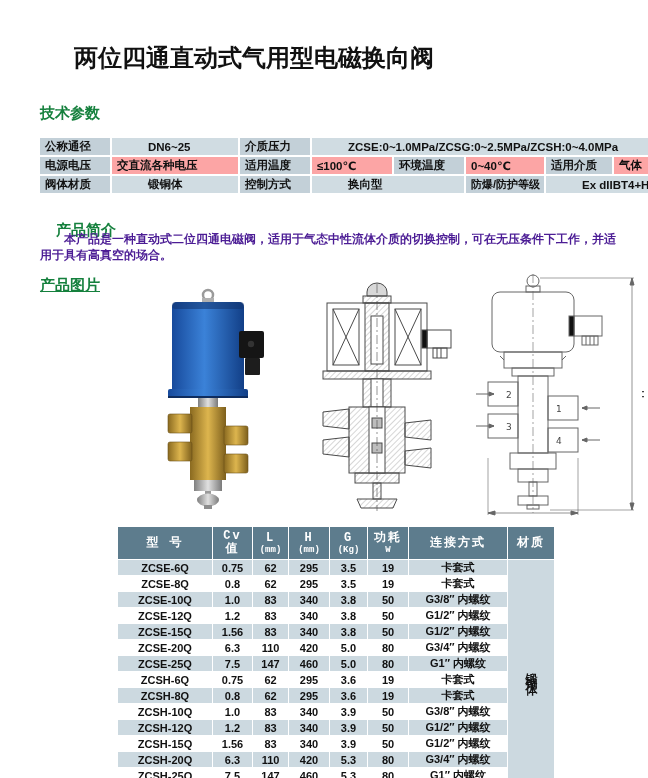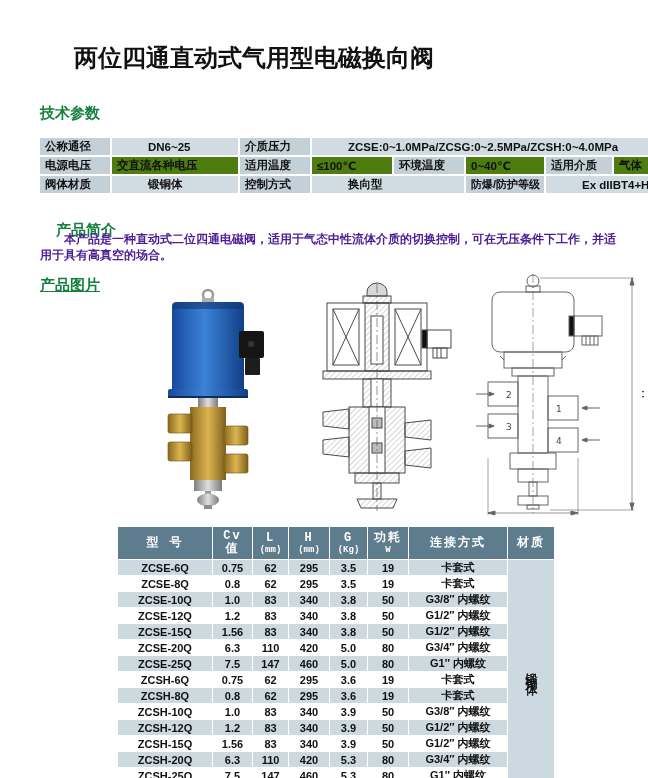--- a/index.html
+++ b/index.html
@@ -18,21 +18,21 @@
   .sec-tech  { top:104px; }
   .sec-intro { top:221px;margin-left:16px; }
   .sec-img   { top:276px;text-decoration:underline; }
 
   
   .tech-table { position:absolute; left:38px; top:136px; width:604px;
                 border-collapse:separate; border-spacing:2px; table-layout:fixed; }
   .tech-table td { height:17px; font-size:11.5px; padding:1px 5px; vertical-align:middle; white-space:nowrap; overflow:hidden; }
   .tech-table td.lbl { background:#c3d0d8; font-weight:800; color:#111; }
   .tech-table td.val { background:#d0dce2; font-weight:700; color:#111;padding-left:36px; }
-  .tech-table td.valw { background:#4d7c0f; font-weight:700; color:#111; }
+  .tech-table td.valw { background:#fca5a5; font-weight:700; color:#111; }
 
   
   .intro-p { position:absolute; left:40px; top:231px; width:578px; font-size:12px;
              font-weight:700; color:#4c1d95; line-height:16px; text-indent:2em; }
 
   
   .fig { position:absolute; }
   .fig-photo   { left:148px; top:288px; width:120px; height:222px; }
   .fig-section { left:293px; top:278px; width:165px; height:235px; }
   .fig-outline { left:448px; top:272px; width:196px; height:245px; }

